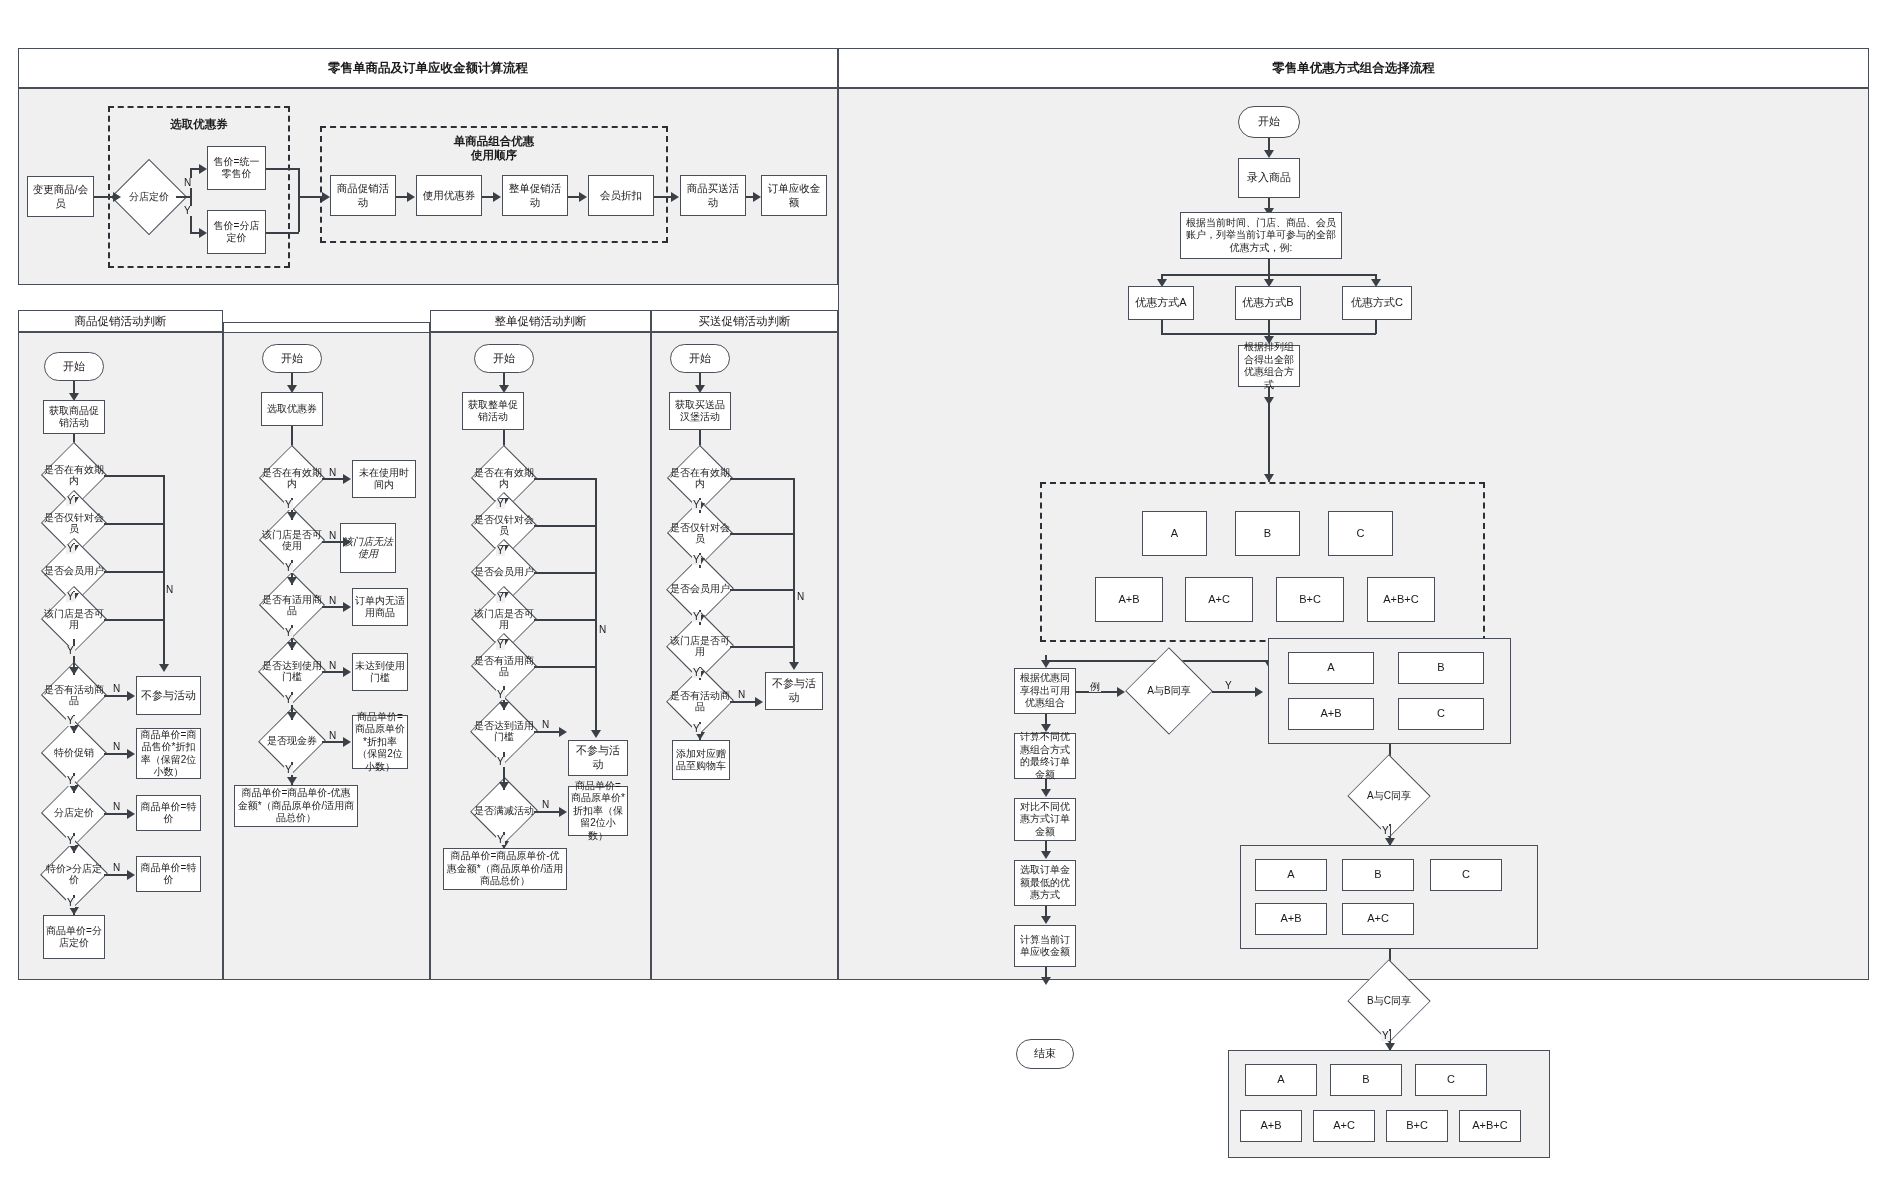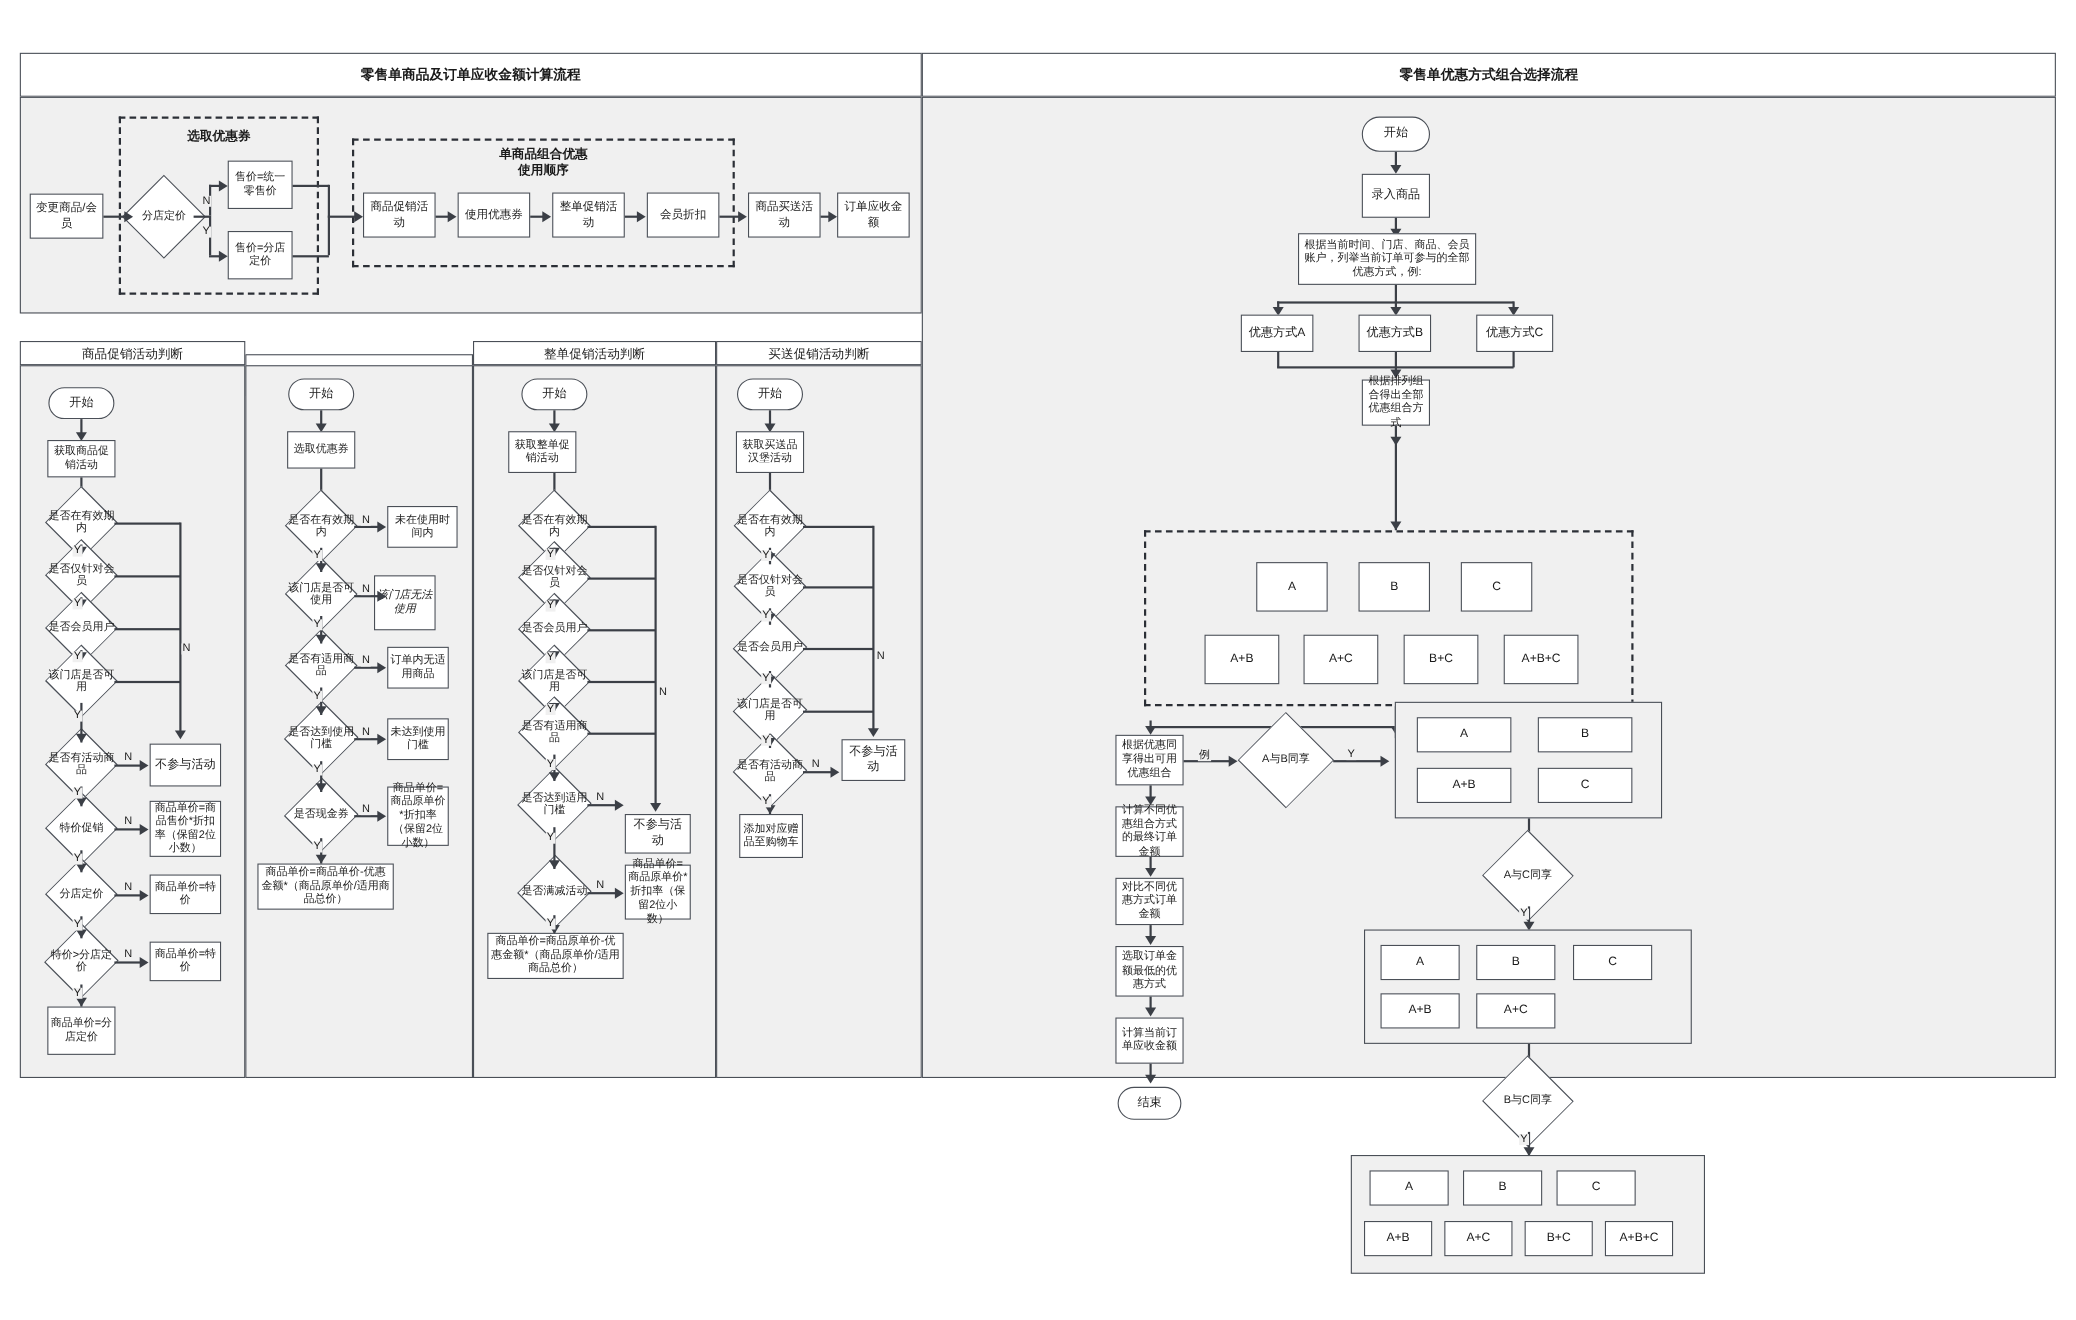--- a/index.html
+++ b/index.html
@@ -466,21 +466,21 @@
     <div class="arw d" style="left:1264px;top:474px;"></div>
 
   <div class="ln lnv" style="left:1268px;top:642px;height:26px;"></div>
     <div class="arw d" style="left:1264px;top:660px;"></div>
 
   <div class="node tiny" style="left:1014px;top:668px;width:62px;height:46px;">根据优惠同享得出可用优惠组合</div>
   <div class="node tiny" style="left:1014px;top:733px;width:62px;height:46px;">计算不同优惠组合方式的最终订单金额</div>
   <div class="node tiny" style="left:1014px;top:798px;width:62px;height:43px;">对比不同优惠方式订单金额</div>
   <div class="node tiny" style="left:1014px;top:860px;width:62px;height:46px;">选取订单金额最低的优惠方式</div>
   <div class="node tiny" style="left:1014px;top:925px;width:62px;height:42px;">计算当前订单应收金额</div>
-  <div class="node term mini" style="left:1016px;top:988px;width:58px;height:30px;">结束</div>
+  <div class="node term mini" style="left:1016px;top:1039px;width:58px;height:30px;">结束</div>
 
   <div class="ln lnv" style="left:1268px;top:668px;height:3px;"></div>
   <div class="ln lnh" style="left:1045px;top:660px;width:224px;"></div>
   <div class="ln lnv" style="left:1045px;top:655px;height:9px;"></div>
     <div class="arw d" style="left:1041px;top:660px;"></div>
 
   <div class="ln lnv" style="left:1045px;top:714px;height:14px;"></div>
     <div class="arw d" style="left:1041px;top:724px;"></div>
   <div class="ln lnv" style="left:1045px;top:779px;height:14px;"></div>
     <div class="arw d" style="left:1041px;top:789px;"></div>

